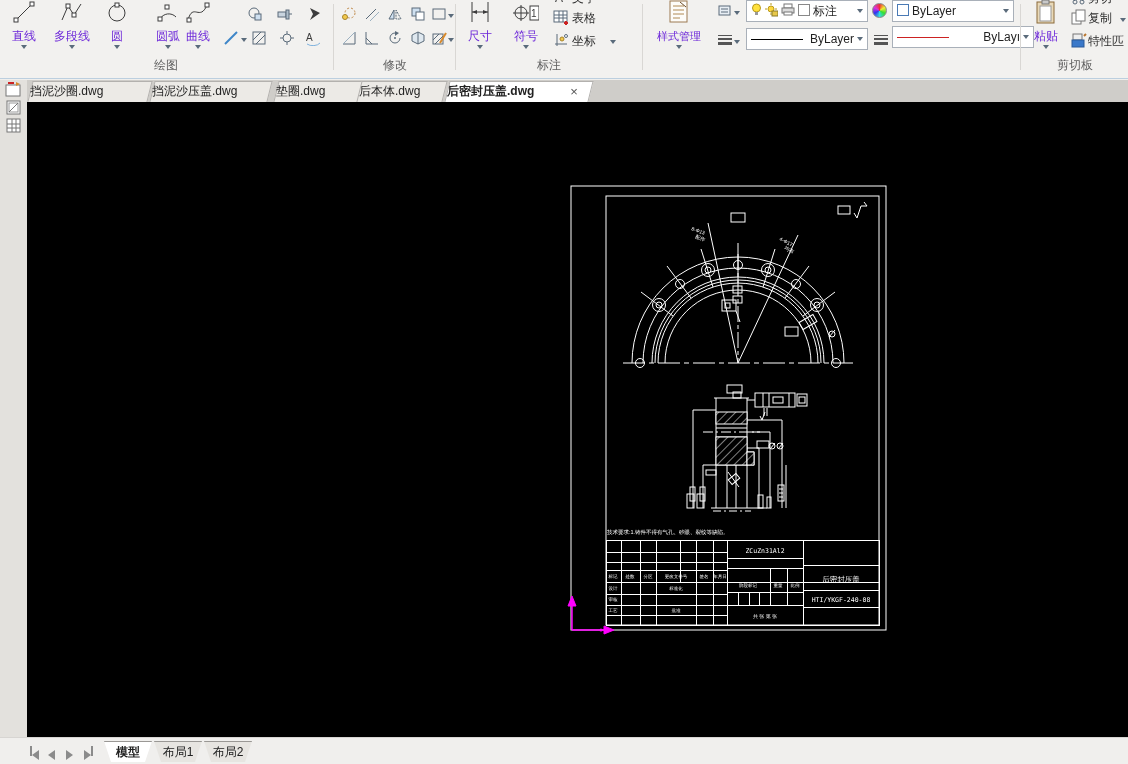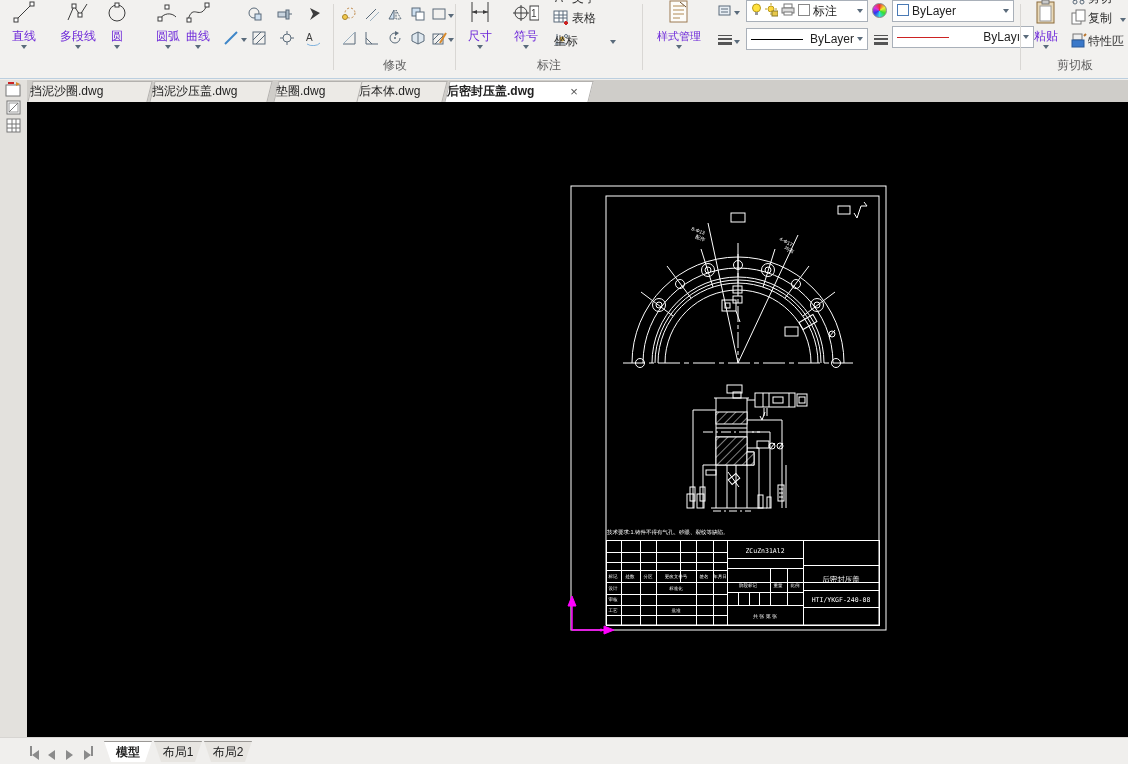--- a/index.html
+++ b/index.html
@@ -78,21 +78,21 @@
       <span class="bicon">
         <svg width="24" height="24">
             <line x1="4" y1="20" x2="20" y2="4" stroke="#3c3c3c"></line>
             <rect x="2" y="18" width="4" height="4" fill="#fff" stroke="#3c3c3c"></rect>
             <rect x="18" y="2" width="4" height="4" fill="#fff" stroke="#3c3c3c"></rect>
           </svg>
       </span>
       <span class="blabel">直线</span>
       <span class="caret"></span>
     </div>
-    <div class="bigbtn" style="left:52px;width:52px">
+    <div class="bigbtn" style="left:46px;width:52px">
       <span class="bicon">
         <svg width="24" height="24">
             <polyline points="2,20 8,6 14,15 21,4" fill="none" stroke="#3c3c3c"></polyline>
             <rect x="6" y="4" width="4" height="4" fill="#fff" stroke="#3c3c3c"></rect>
             <rect x="12" y="13" width="4" height="4" fill="#fff" stroke="#3c3c3c"></rect>
           </svg>
       </span>
       <span class="blabel">多段线</span>
       <span class="caret"></span>
     </div>
@@ -168,20 +168,21 @@
           <line x1="1" y1="8" x2="4" y2="8" stroke="#5b6b7a"></line>
           <line x1="12" y1="8" x2="15" y2="8" stroke="#5b6b7a"></line>
         </svg>
       </span>
     <span class="mini" style="left:304px;top:29px">
       <svg width="18" height="16">
           <text x="2" y="11" font-size="10" fill="#3c3c3c">A</text>
           <path d="M3,14 A8,5 0 0 0 16,13" fill="none" stroke="#7fb2dd"></path>
         </svg>
       </span>
+    <div class="glabel">绘图</div>
   </div>
   <div class="vsep" style="left:333px"></div>
 
   <div class="rgroup" style="left:336px;width:118px">
     <span class="mini" style="left:4px;top:5px">
       <svg width="16" height="16">
           <circle cx="9" cy="7" r="5" fill="none" stroke="#c08a4a" stroke-dasharray="2 2"></circle>
           <circle cx="4" cy="11" r="2.5" fill="#f2c94c" stroke="#a8842a"></circle>
         </svg>
       </span>
@@ -293,21 +294,21 @@
       </span>
     <span class="mrow-label" style="left:114px;top:10px">表格</span>
     <span class="mini" style="left:94px;top:31px">
       <svg width="16" height="16">
           <line x1="2" y1="12" x2="14" y2="12" stroke="#5b6b7a"></line>
           <line x1="4" y1="14" x2="4" y2="2" stroke="#5b6b7a"></line>
           <circle cx="9" cy="7" r="2" fill="#f2c94c" stroke="#a8842a"></circle>
           <circle cx="13" cy="4" r="1.5" fill="#fff" stroke="#5b6b7a"></circle>
         </svg>
       </span>
-    <span class="mrow-label" style="left:96px;top:33px">坐标</span>
+    <span class="mrow-label" style="left:114px;top:33px">坐标</span>
     <span class="caret" style="position:absolute;left:152px;top:38px"></span>
     <div class="glabel">标注</div>
   </div>
   <div class="vsep" style="left:642px"></div>
 
   <div class="rgroup" style="left:644px;width:374px">
     <div class="bigbtn" style="left:4px;width:62px">
       <span class="bicon">
         <svg width="22" height="24">
             <rect x="2" y="1" width="17" height="21" fill="#fdfcf9" stroke="#9c7b52"></rect>

